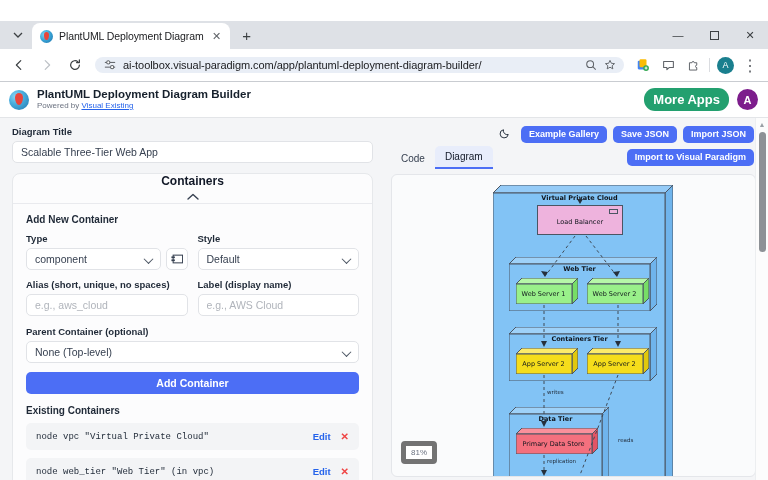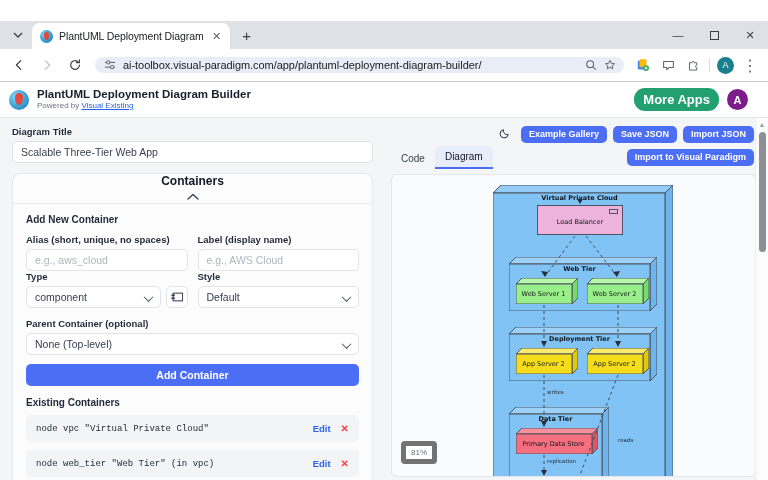--- a/index.html
+++ b/index.html
@@ -61,21 +61,21 @@
     justify-content:center; color:#5f6368; }
   .avatar-chrome { width:17px; height:17px; border-radius:50%; background:#1a7f8e;
     color:#fff; font-size:9px; display:flex; align-items:center; justify-content:center;
     margin:0 3px; }
   .divider-v { width:1px; height:14px; background:#dadce0; margin:0 3px; }
   .chrome-bottom { height:1px; background:#c9ccd1; }
 
   
   .app-header {
     height:36px; background:#ffffff; border-bottom:1px solid #e3e5e8;
-    display:flex; align-items:center; padding:0 20px 0 9px; gap:8px;
+    display:flex; align-items:center; padding:0 10px 0 9px; gap:8px;
   }
   .logo {
     width:20px; height:20px; border-radius:50%;
     background:radial-gradient(circle at 35% 32%, #8fd8f5 0%, #49aede 40%, #1f74ad 100%);
     position:relative; flex:0 0 auto;
   }
   .logo::after{
     content:""; position:absolute; left:6px; top:3px; width:8px; height:12px;
     background:#e8453c; border-radius:50% 50% 50% 50% / 38% 38% 62% 62%;
   }
@@ -332,31 +332,20 @@
       <div class="card-head">
         <h2>Containers</h2>
         <span class="chev">
           <svg width="12" height="8" viewBox="0 0 12 8">
               <path d="M1 6l5-4.5L11 6" fill="none" stroke="#374151" stroke-width="1.4" stroke-linecap="round" stroke-linejoin="round"></path>
             </svg>
         </span>
       </div>
       <div class="card-body">
         <div class="section-title">Add New Container</div>
-
-        <div class="row2 mt8">
-          <div class="col">
-            <div class="field-label">Alias (short, unique, no spaces)</div>
-            <div class="text-input ph">e.g., aws_cloud</div>
-          </div>
-          <div class="col">
-            <div class="field-label">Label (display name)</div>
-            <div class="text-input ph">e.g., AWS Cloud</div>
-          </div>
-        </div>
 
         <div class="row2">
           <div class="col">
             <div class="field-label">Type</div>
             <div class="type-row">
               <div class="select">component</div>
               <div class="icon-btn">
                 <svg width="12" height="10" viewBox="0 0 14 11">
                     <rect x="2.5" y="1" width="11" height="9" fill="none" stroke="#374151" stroke-width="1.2"></rect>
                     <rect x="0.5" y="2.5" width="4" height="2" fill="#374151"></rect>
@@ -364,20 +353,31 @@
                   </svg>
               </div>
             </div>
           </div>
           <div class="col">
             <div class="field-label">Style</div>
             <div class="select">Default</div>
           </div>
         </div>
 
+        <div class="row2 mt8">
+          <div class="col">
+            <div class="field-label">Alias (short, unique, no spaces)</div>
+            <div class="text-input ph">e.g., aws_cloud</div>
+          </div>
+          <div class="col">
+            <div class="field-label">Label (display name)</div>
+            <div class="text-input ph">e.g., AWS Cloud</div>
+          </div>
+        </div>
+
         <div class="mt10">
           <div class="field-label">Parent Container (optional)</div>
           <div class="select">None (Top-level)</div>
         </div>
 
         <div class="primary-btn">Add Container</div>
 
         <div class="existing-title">Existing Containers</div>
 
         <div class="ex-item">
@@ -459,21 +459,21 @@
           </svg>
           <div class="node-label">Web Server 2</div>
         </div>
 
         <div class="node3d" style="left:99px; top:148px; width:148px; height:54px;">
           <svg width="148" height="54" viewBox="0 0 148 54" style="position:absolute;left:0;top:0;">
             <polygon points="0,7 7,0 148,0 141,7" fill="#9ed1f8" stroke="#4b5563" stroke-width="1"></polygon>
             <polygon points="141,7 148,0 148,47 141,54" fill="#6fb4ec" stroke="#4b5563" stroke-width="1"></polygon>
             <rect x="0" y="7" width="141" height="47" fill="#82c3f5" stroke="#4b5563" stroke-width="1"></rect>
           </svg>
-          <div class="grp-title" style="top:8px;">Deployment Tier</div>
+          <div class="grp-title" style="top:8px;">Containers Tier</div>
         </div>
         <div class="node3d" style="left:106px; top:169px; width:62px; height:26px;">
           <svg width="62" height="26" viewBox="0 0 62 26" style="position:absolute;left:0;top:0;">
             <polygon points="0,6 6,0 62,0 56,6" fill="#fceb6b" stroke="#4b5563" stroke-width="1"></polygon>
             <polygon points="56,6 62,0 62,20 56,26" fill="#e0c80d" stroke="#4b5563" stroke-width="1"></polygon>
             <rect x="0" y="6" width="56" height="20" fill="#f5dd1b" stroke="#4b5563" stroke-width="1"></rect>
           </svg>
           <div class="node-label">App Server 2</div>
         </div>
         <div class="node3d" style="left:177px; top:169px; width:62px; height:26px;">

